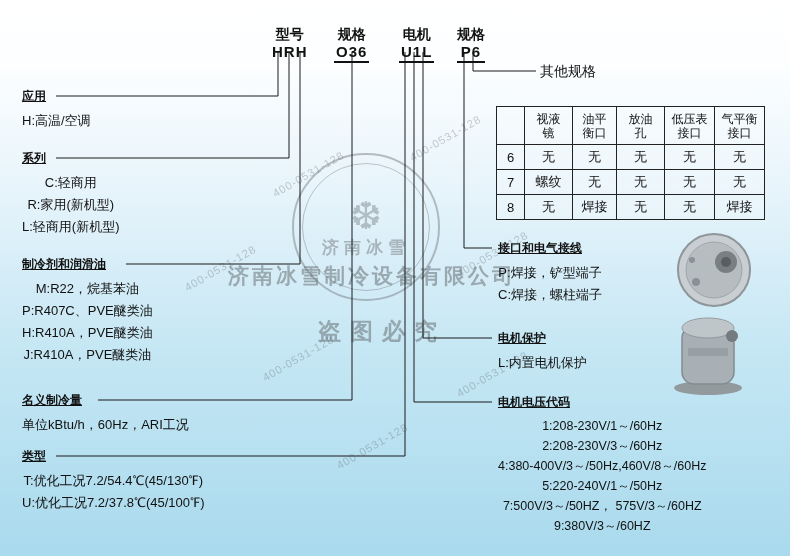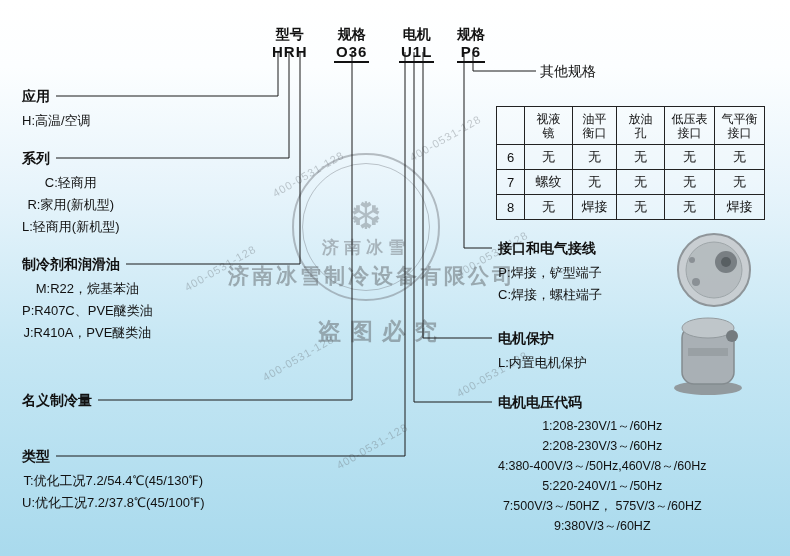--- a/index.html
+++ b/index.html
@@ -13,21 +13,21 @@
 
   
   .code-group { position:absolute; text-align:center;margin-top:11px; }
   .code-label { font-size:14px; font-weight:bold; line-height:17px; }
   .code-value { font-size:15px; font-weight:bold; letter-spacing:1px; line-height:18px; padding:0 2px; }
   .code-value.underlined { border-bottom:2px solid #111; }
   .other-spec { position:absolute; left:540px; top:63px; font-size:14px; }
 
   
   .sec { position:absolute; }
-  .sec-title { font-size:14px; font-weight:bold; line-height:16px; margin-bottom:6px; white-space:nowrap; }
+  .sec-title { font-size:12px; font-weight:bold; line-height:16px; margin-bottom:6px; white-space:nowrap;text-decoration:underline; }
   .sec-item { font-size:13px; line-height:22px; white-space:nowrap;text-align:center; }
   .sec.tight .sec-item { font-size:12.5px; line-height:20px; }
 
   
   table.spec-table { position:absolute; left:496px; top:106px; border-collapse:collapse; background:rgba(255,255,255,.22); }
   .spec-table th, .spec-table td { border:1px solid #222; text-align:center; vertical-align:middle; padding:1px 6px; }
   .spec-table th { font-size:12px; font-weight:normal; height:38px; line-height:14px; }
   .spec-table td { font-size:13px; height:25px; }
 
   
@@ -112,25 +112,27 @@
     <div class="sec-title">系列</div>
     <div class="sec-item">C:轻商用</div>
     <div class="sec-item">R:家用(新机型)</div>
     <div class="sec-item">L:轻商用(新机型)</div>
   </div>
 
   <div class="sec" style="left:22px;top:256px">
     <div class="sec-title">制冷剂和润滑油</div>
     <div class="sec-item">M:R22，烷基苯油</div>
     <div class="sec-item">P:R407C、PVE醚类油</div>
+    <div class="sec-item">H:R410A，PVE醚类油</div>
     <div class="sec-item">J:R410A，PVE醚类油</div>
   </div>
 
   <div class="sec" style="left:22px;top:392px">
     <div class="sec-title">名义制冷量</div>
+    <div class="sec-item">单位kBtu/h，60Hz，ARI工况</div>
   </div>
 
   <div class="sec" style="left:22px;top:448px">
     <div class="sec-title">类型</div>
     <div class="sec-item">T:优化工况7.2/54.4℃(45/130℉)</div>
     <div class="sec-item">U:优化工况7.2/37.8℃(45/100℉)</div>
   </div>
 
   <div class="sec" style="left:498px;top:240px">
     <div class="sec-title">接口和电气接线</div>

